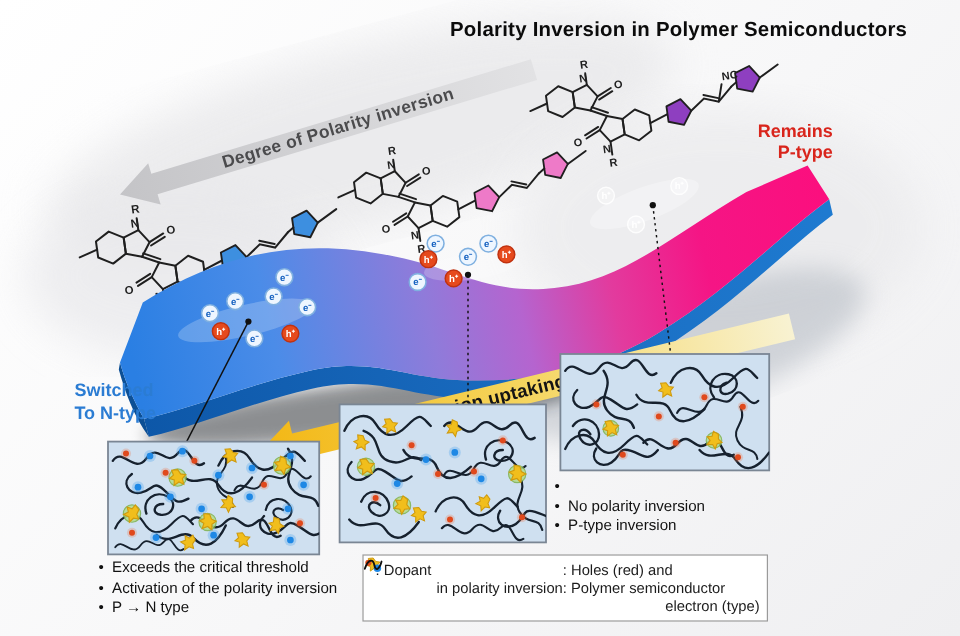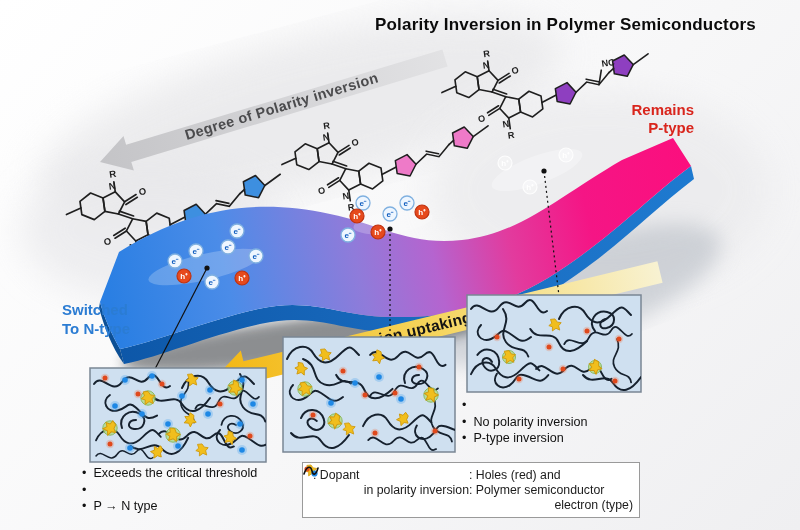--- a/index.html
+++ b/index.html
@@ -3,21 +3,21 @@
 <meta charset="utf-8">
 <style>
   html,body{margin:0;padding:0;background:#fff;}
   .stage{position:relative;width:800px;height:530px;overflow:hidden;
          font-family:"Liberation Sans",sans-serif;
          background:linear-gradient(135deg,#ffffff 0%,#f7f7f8 55%,#efeff1 100%);}
   .stage svg{position:absolute;left:0;top:0;}
   .txt{position:absolute;z-index:5;}
   .title{left:0;top:15px;width:740px;text-align:right;font-size:17px;font-weight:bold;color:#0b0b0b;letter-spacing:.2px;margin-left:16px;}
   .remains{left:572px;top:101px;width:122px;text-align:right;font-size:15px;font-weight:bold;color:#d9251c;line-height:18px;}
-  .switched{left:62px;top:300px;width:140px;font-size:15px;font-weight:bold;color:#2b7cd3;line-height:19px;}
+  .switched{left:62px;top:316px;width:140px;font-size:15px;font-weight:bold;color:#2b7cd3;line-height:19px;}
   .notes{font-size:12.6px;color:#111;}
   .notes .note{display:flex;gap:7px;line-height:16.5px;}
   .notes .b{flex:0 0 auto;}
   .notes-left{left:82px;top:465px;width:250px;}
   .notes-right{left:462px;top:397px;width:220px;}
   .legend{left:302px;top:462px;width:338px;height:56px;background:#fff;border:1.5px solid #9a9a9a;
           box-sizing:border-box;display:grid;grid-template-columns:156px auto;padding:5px 6px 4px 10px;
           font-size:12.3px;line-height:15px;color:#1c1c1c;}
   .litem{display:flex;gap:4px;align-items:flex-start;}
   .licon{flex:0 0 16px;margin-top:0px;}
@@ -553,20 +553,21 @@
   <div>To N-type</div>
 </div>
 
 <div class="txt notes notes-left">
   <div class="note">
         <span class="b">•</span>
         <span>Exceeds the critical threshold</span>
       </div>
   <div class="note">
         <span class="b">•</span>
+        <span>Activation of the polarity inversion</span>
       </div>
   <div class="note">
         <span class="b">•</span>
         <span>P → N type</span>
       </div>
 </div>
 
 <div class="txt notes notes-right">
   <div class="note">
         <span class="b">•</span>

